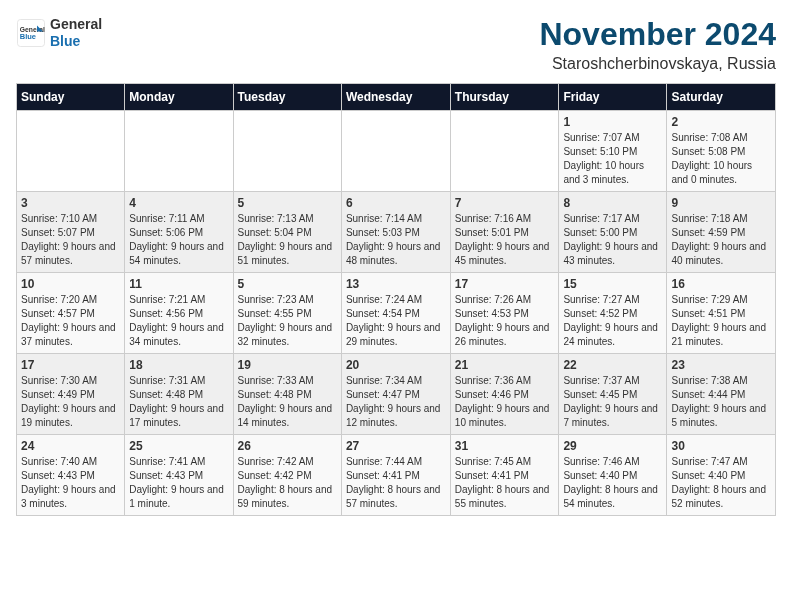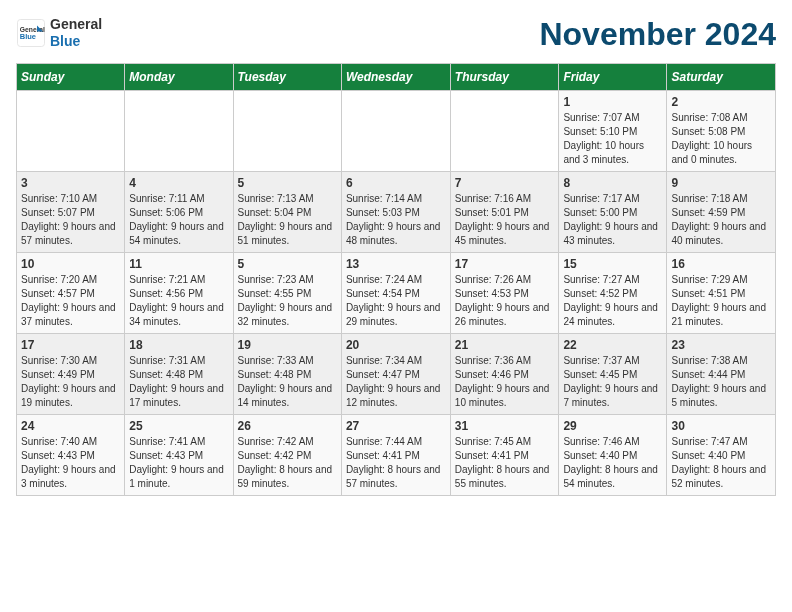--- a/index.html
+++ b/index.html
@@ -44,23 +44,22 @@
       font-size: 16px;
       color: #333;
       margin-top: 2px;
     }
     .calendar {
       width: 100%;
       border-collapse: collapse;
       font-size: 11px;
     }
     .calendar thead tr {
-      background-color: #15803d;
+      background-color: #0f172a;
       color: #fff;
-      font-style: italic;
     }
     .calendar thead th {
       padding: 6px 4px;
       text-align: left;
       font-weight: bold;
       font-size: 12px;
       border: 1px solid #ccc;
     }
     .calendar tbody td {
       border: 1px solid #ccc;
@@ -104,20 +103,21 @@
     </svg>
     <div>
       <div class="logo-text">
         <span>General</span><br>
         <span class="logo-blue">Blue</span>
       </div>
     </div>
   </div>
   <div class="title-section">
     <div class="month-title">November 2024</div>
+    <div class="location-title">Staroshcherbinovskaya, Russia</div>
   </div>
 </div>
 
 <table class="calendar">
   <thead>
     <tr>
     <th>Sunday</th>
         <th>Monday</th>
         <th>Tuesday</th>
         <th>Wednesday</th>

